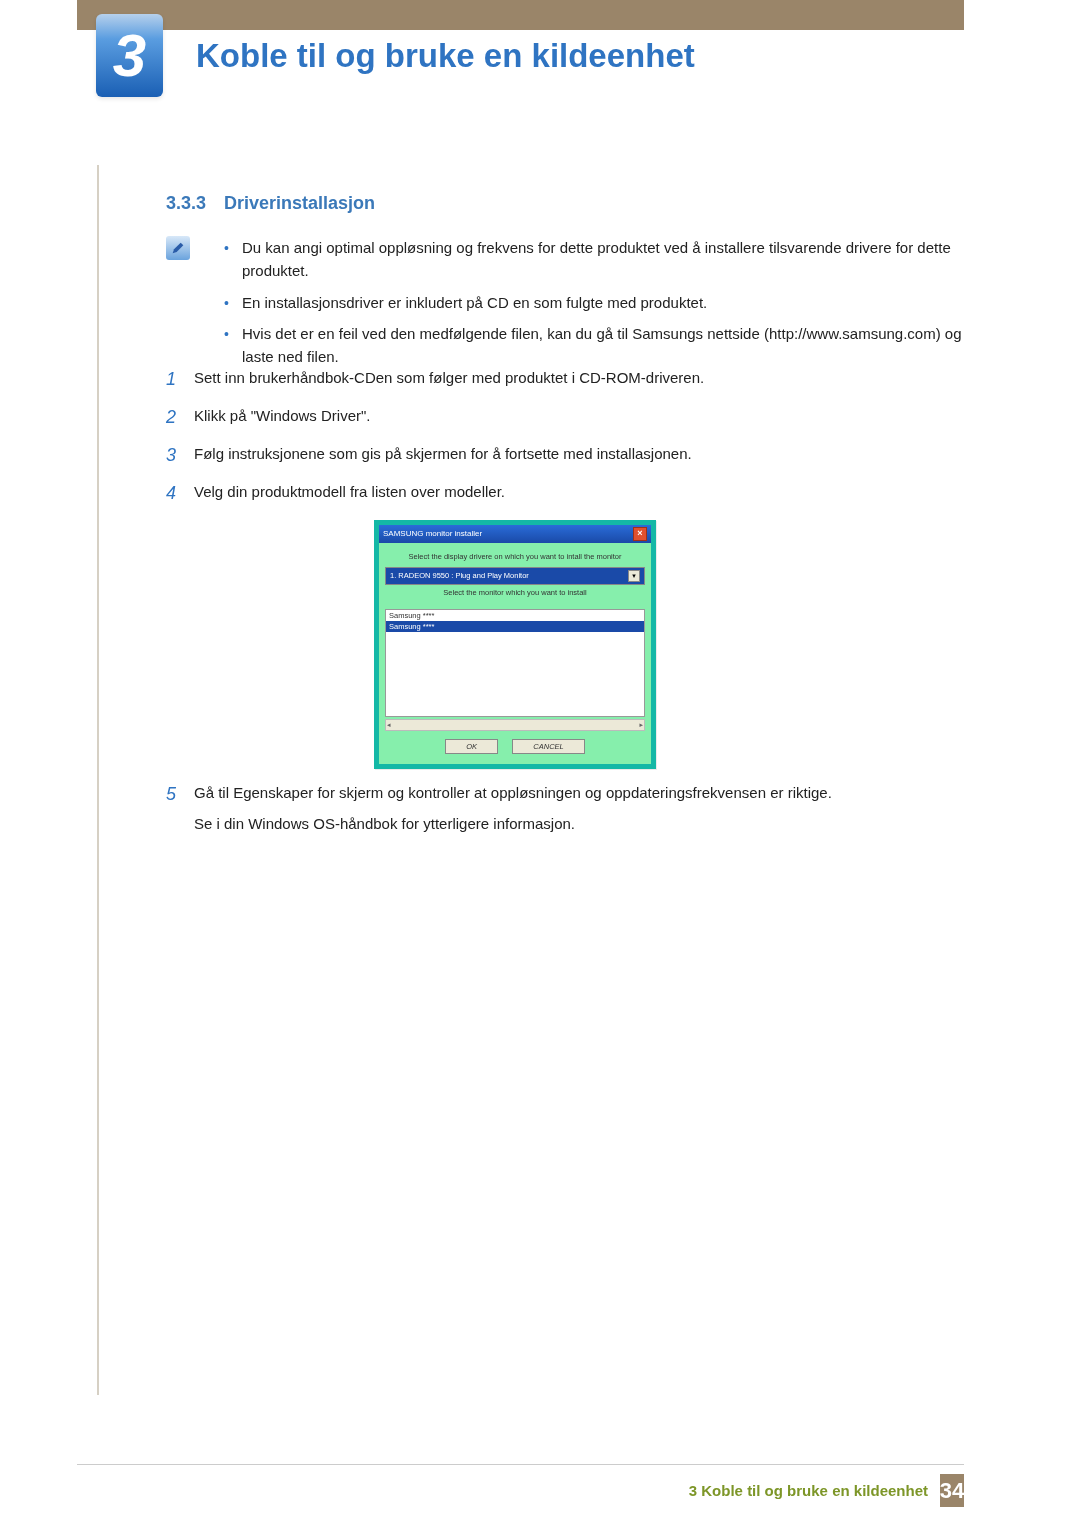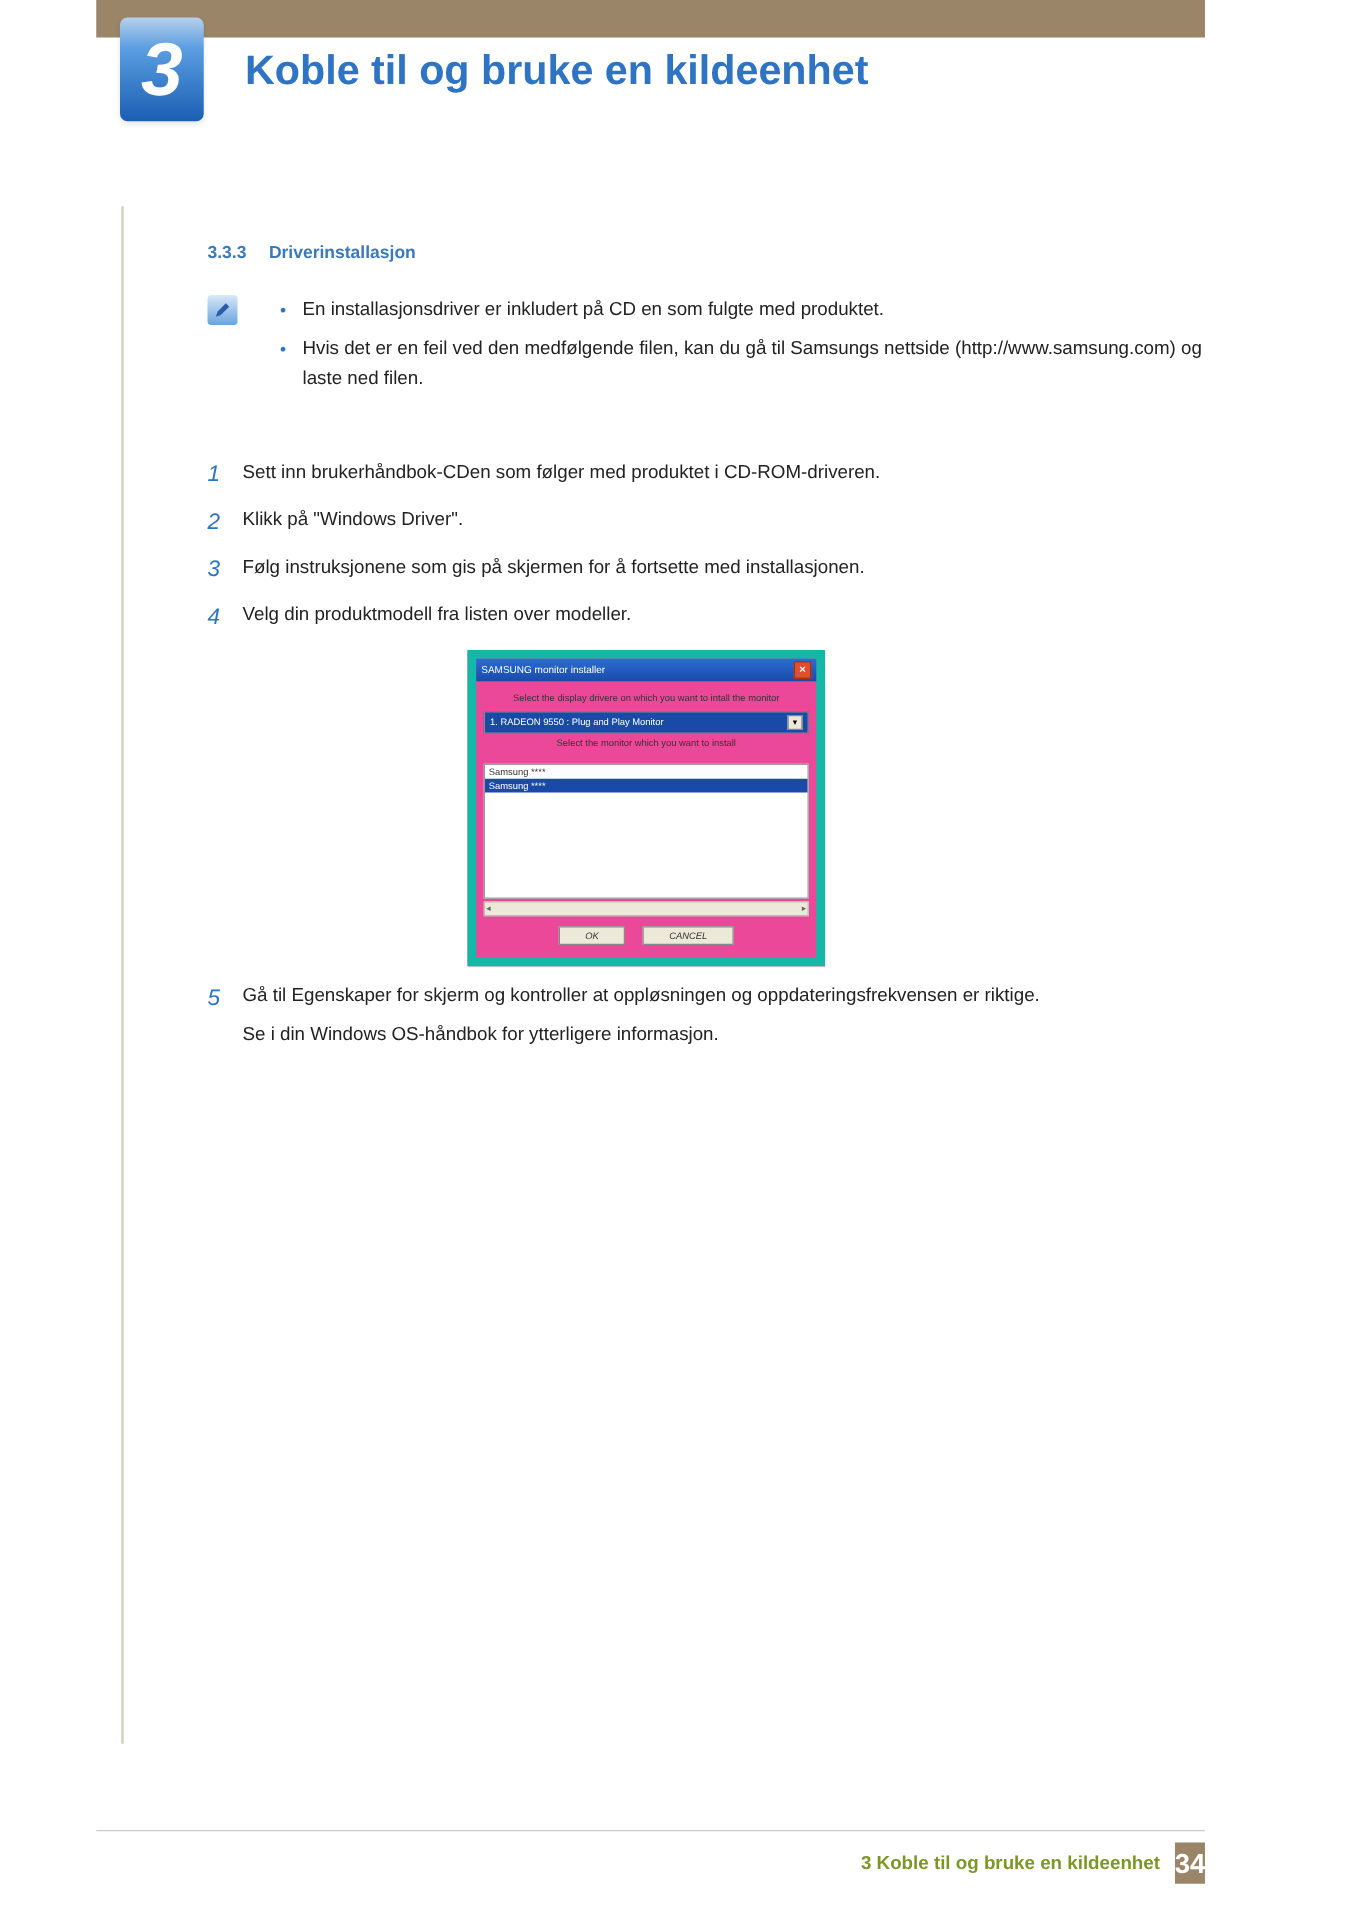--- a/index.html
+++ b/index.html
@@ -40,21 +40,21 @@
     left: 196px;
     top: 37px;
     font-size: 33px;
     font-weight: bold;
     color: #2f74c2;
   }
   .section-title {
     position: absolute;
     left: 166px;
     top: 193px;
-    font-size: 14px;
+    font-size: 18px;
     color: #3b79b9;
     font-weight: bold;
     text-align: right;
   }
   .section-number {
     margin-right: 18px;
   }
   .info-block {
     position: absolute;
     left: 166px;
@@ -112,22 +112,22 @@
     font-style: italic;
     font-size: 18px;
     color: #2f74c2;
   }
   .step-text {
     flex: 1;
   }
   .installer {
     margin: 12px 0 12px 208px;
     width: 272px;
-    border: 7px solid #14b8a6;
-    background: #ec4899;
+    border: 5px solid #14b8a6;
+    background: #86efac;
     font-size: 8px;
     box-shadow: 1px 1px 0 rgba(0,0,0,0.08);
   }
   .installer-title {
     background: linear-gradient(to bottom,#2a6cd8,#1a4aa8);
     color:#fff;
     padding:2px 4px;
     display:flex;
     justify-content:space-between;
     align-items:center;
@@ -219,20 +219,21 @@
 </div>
 
 <div class="info-block">
   <div class="info-icon">
     <svg viewBox="0 0 24 24">
         <path fill="#2a5ca8" d="M4 20l2-6 10-10 4 4-10 10-6 2z"></path>
         <path fill="#fff" d="M14 4l3 3"></path>
       </svg>
   </div>
   <ul class="info-list">
+    <li>Du kan angi optimal oppløsning og frekvens for dette produktet ved å installere tilsvarende drivere for dette produktet.</li>
     <li>En installasjonsdriver er inkludert på CD en som fulgte med produktet.</li>
     <li>Hvis det er en feil ved den medfølgende filen, kan du gå til Samsungs nettside (http://www.samsung.com) og laste ned filen.</li>
   </ul>
 </div>
 
 <div class="steps">
   <div class="step">
     <div class="step-num">1</div>
     <div class="step-text">Sett inn brukerhåndbok-CDen som følger med produktet i CD-ROM-driveren.</div>
   </div>

